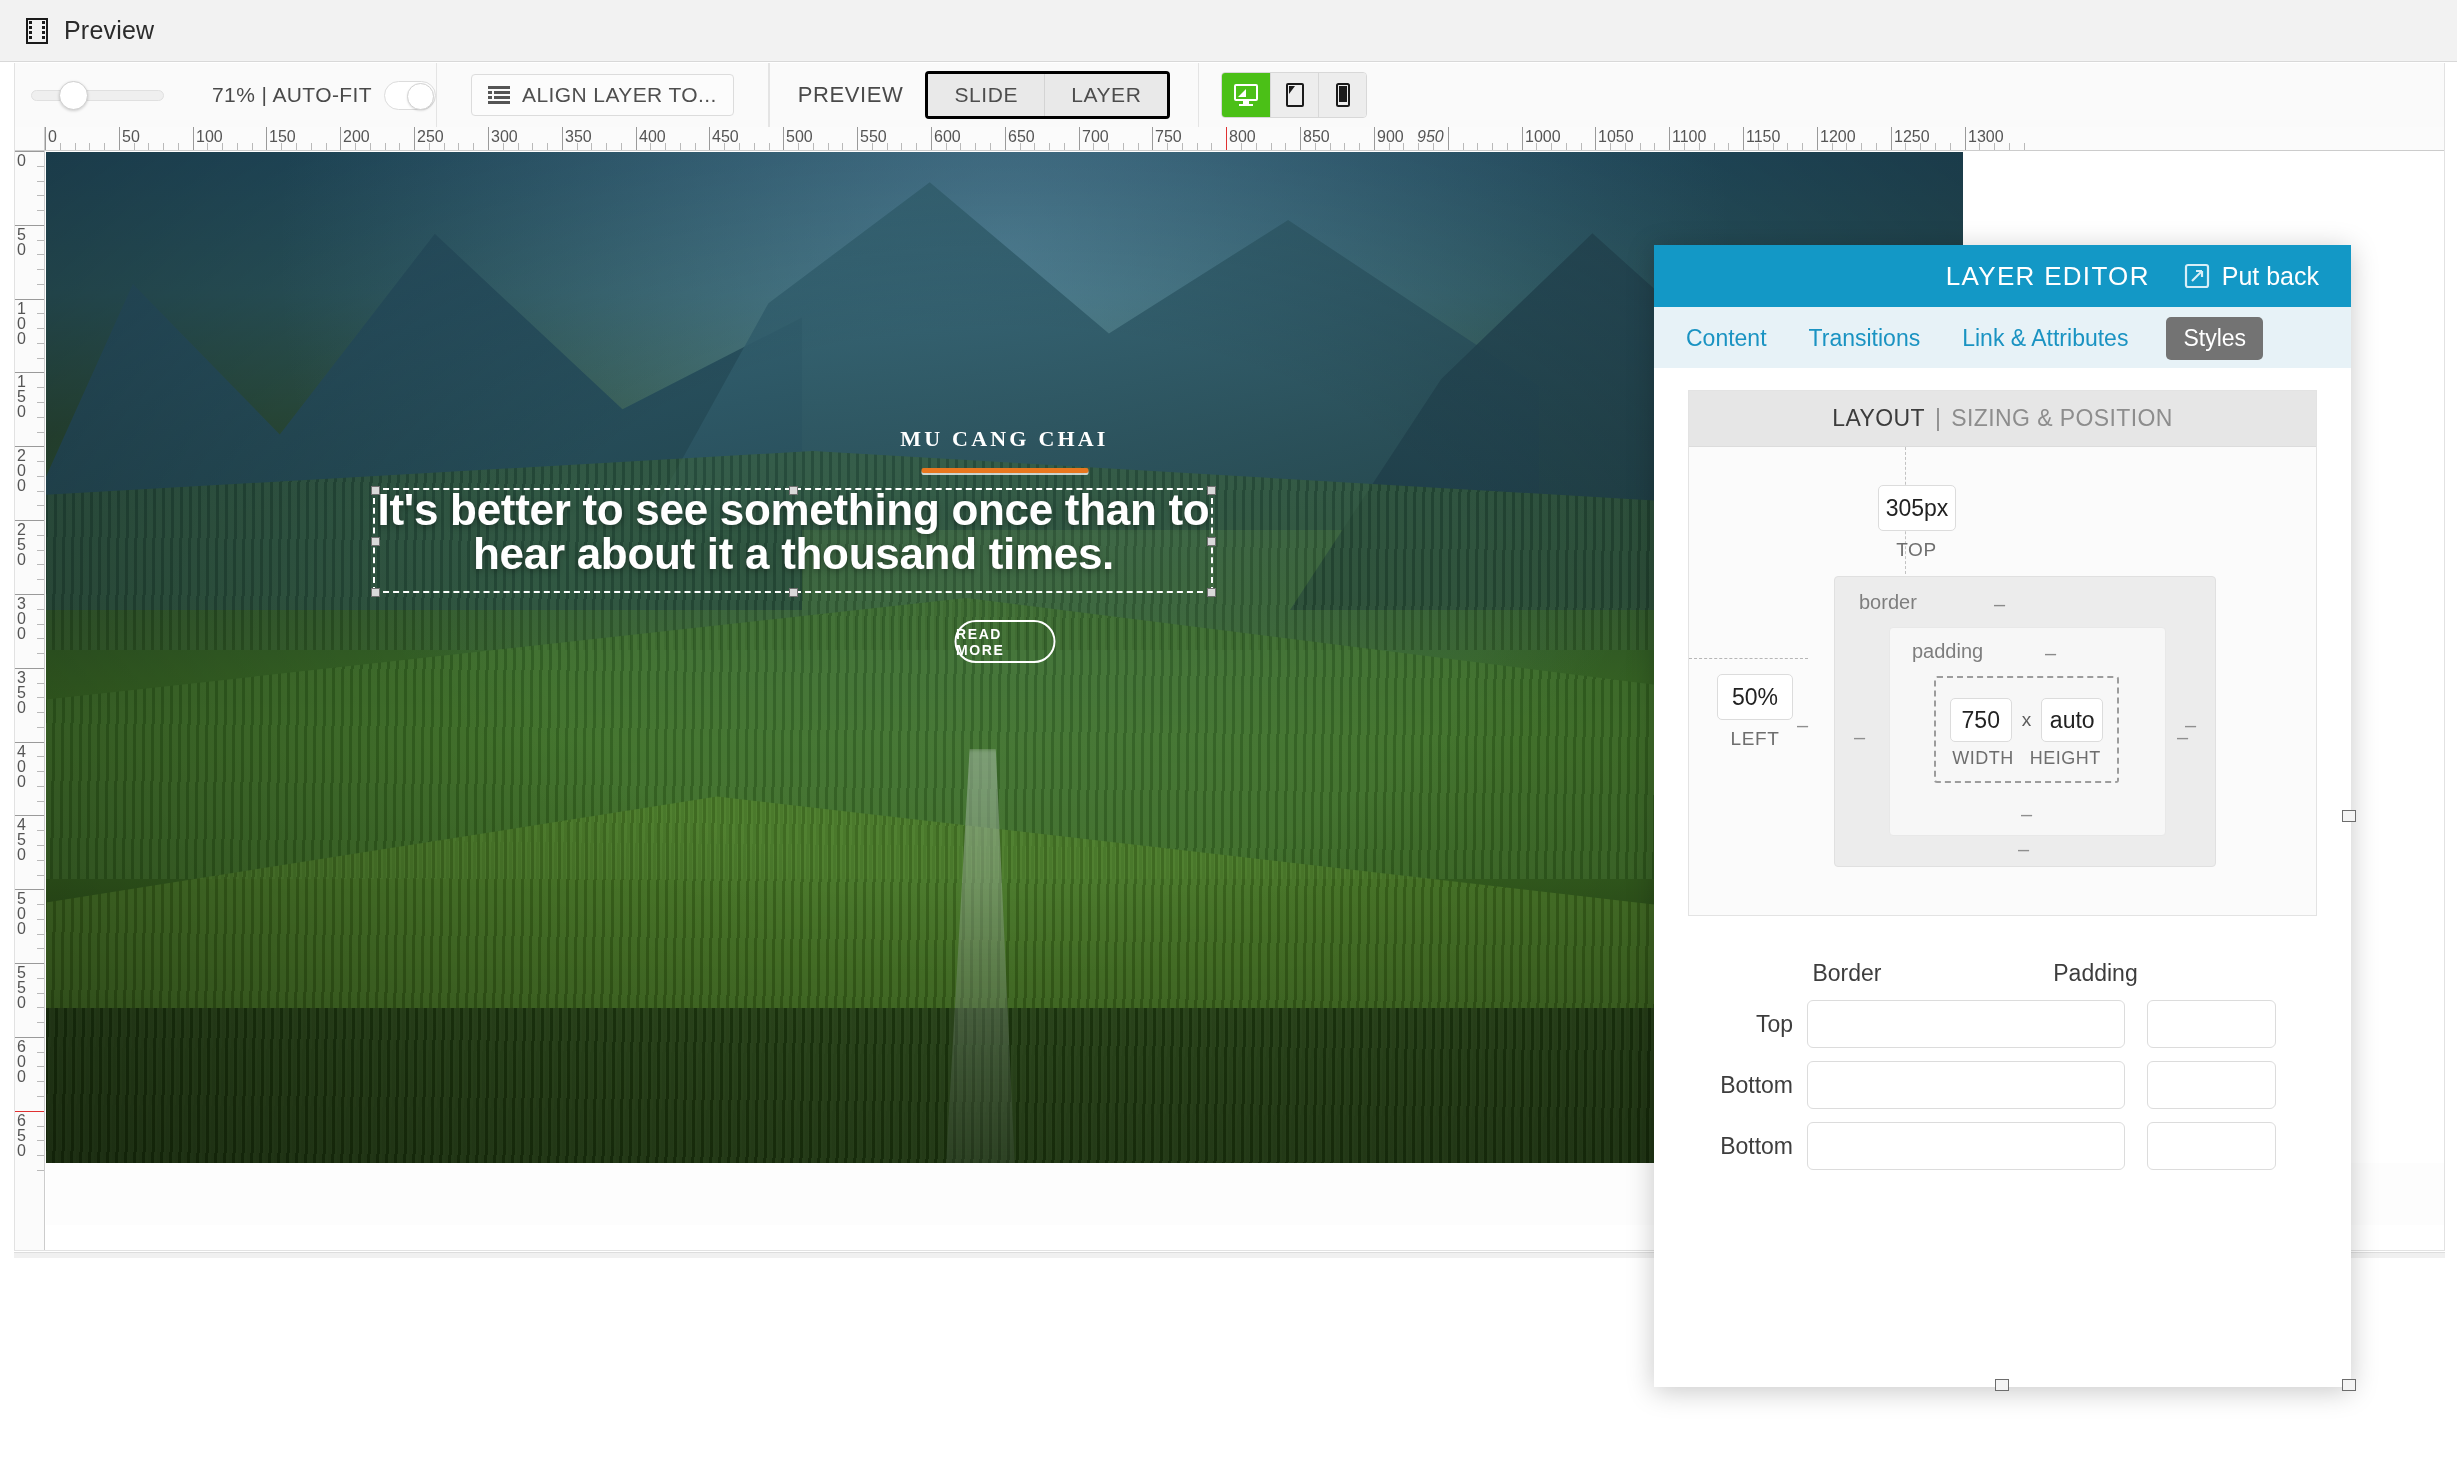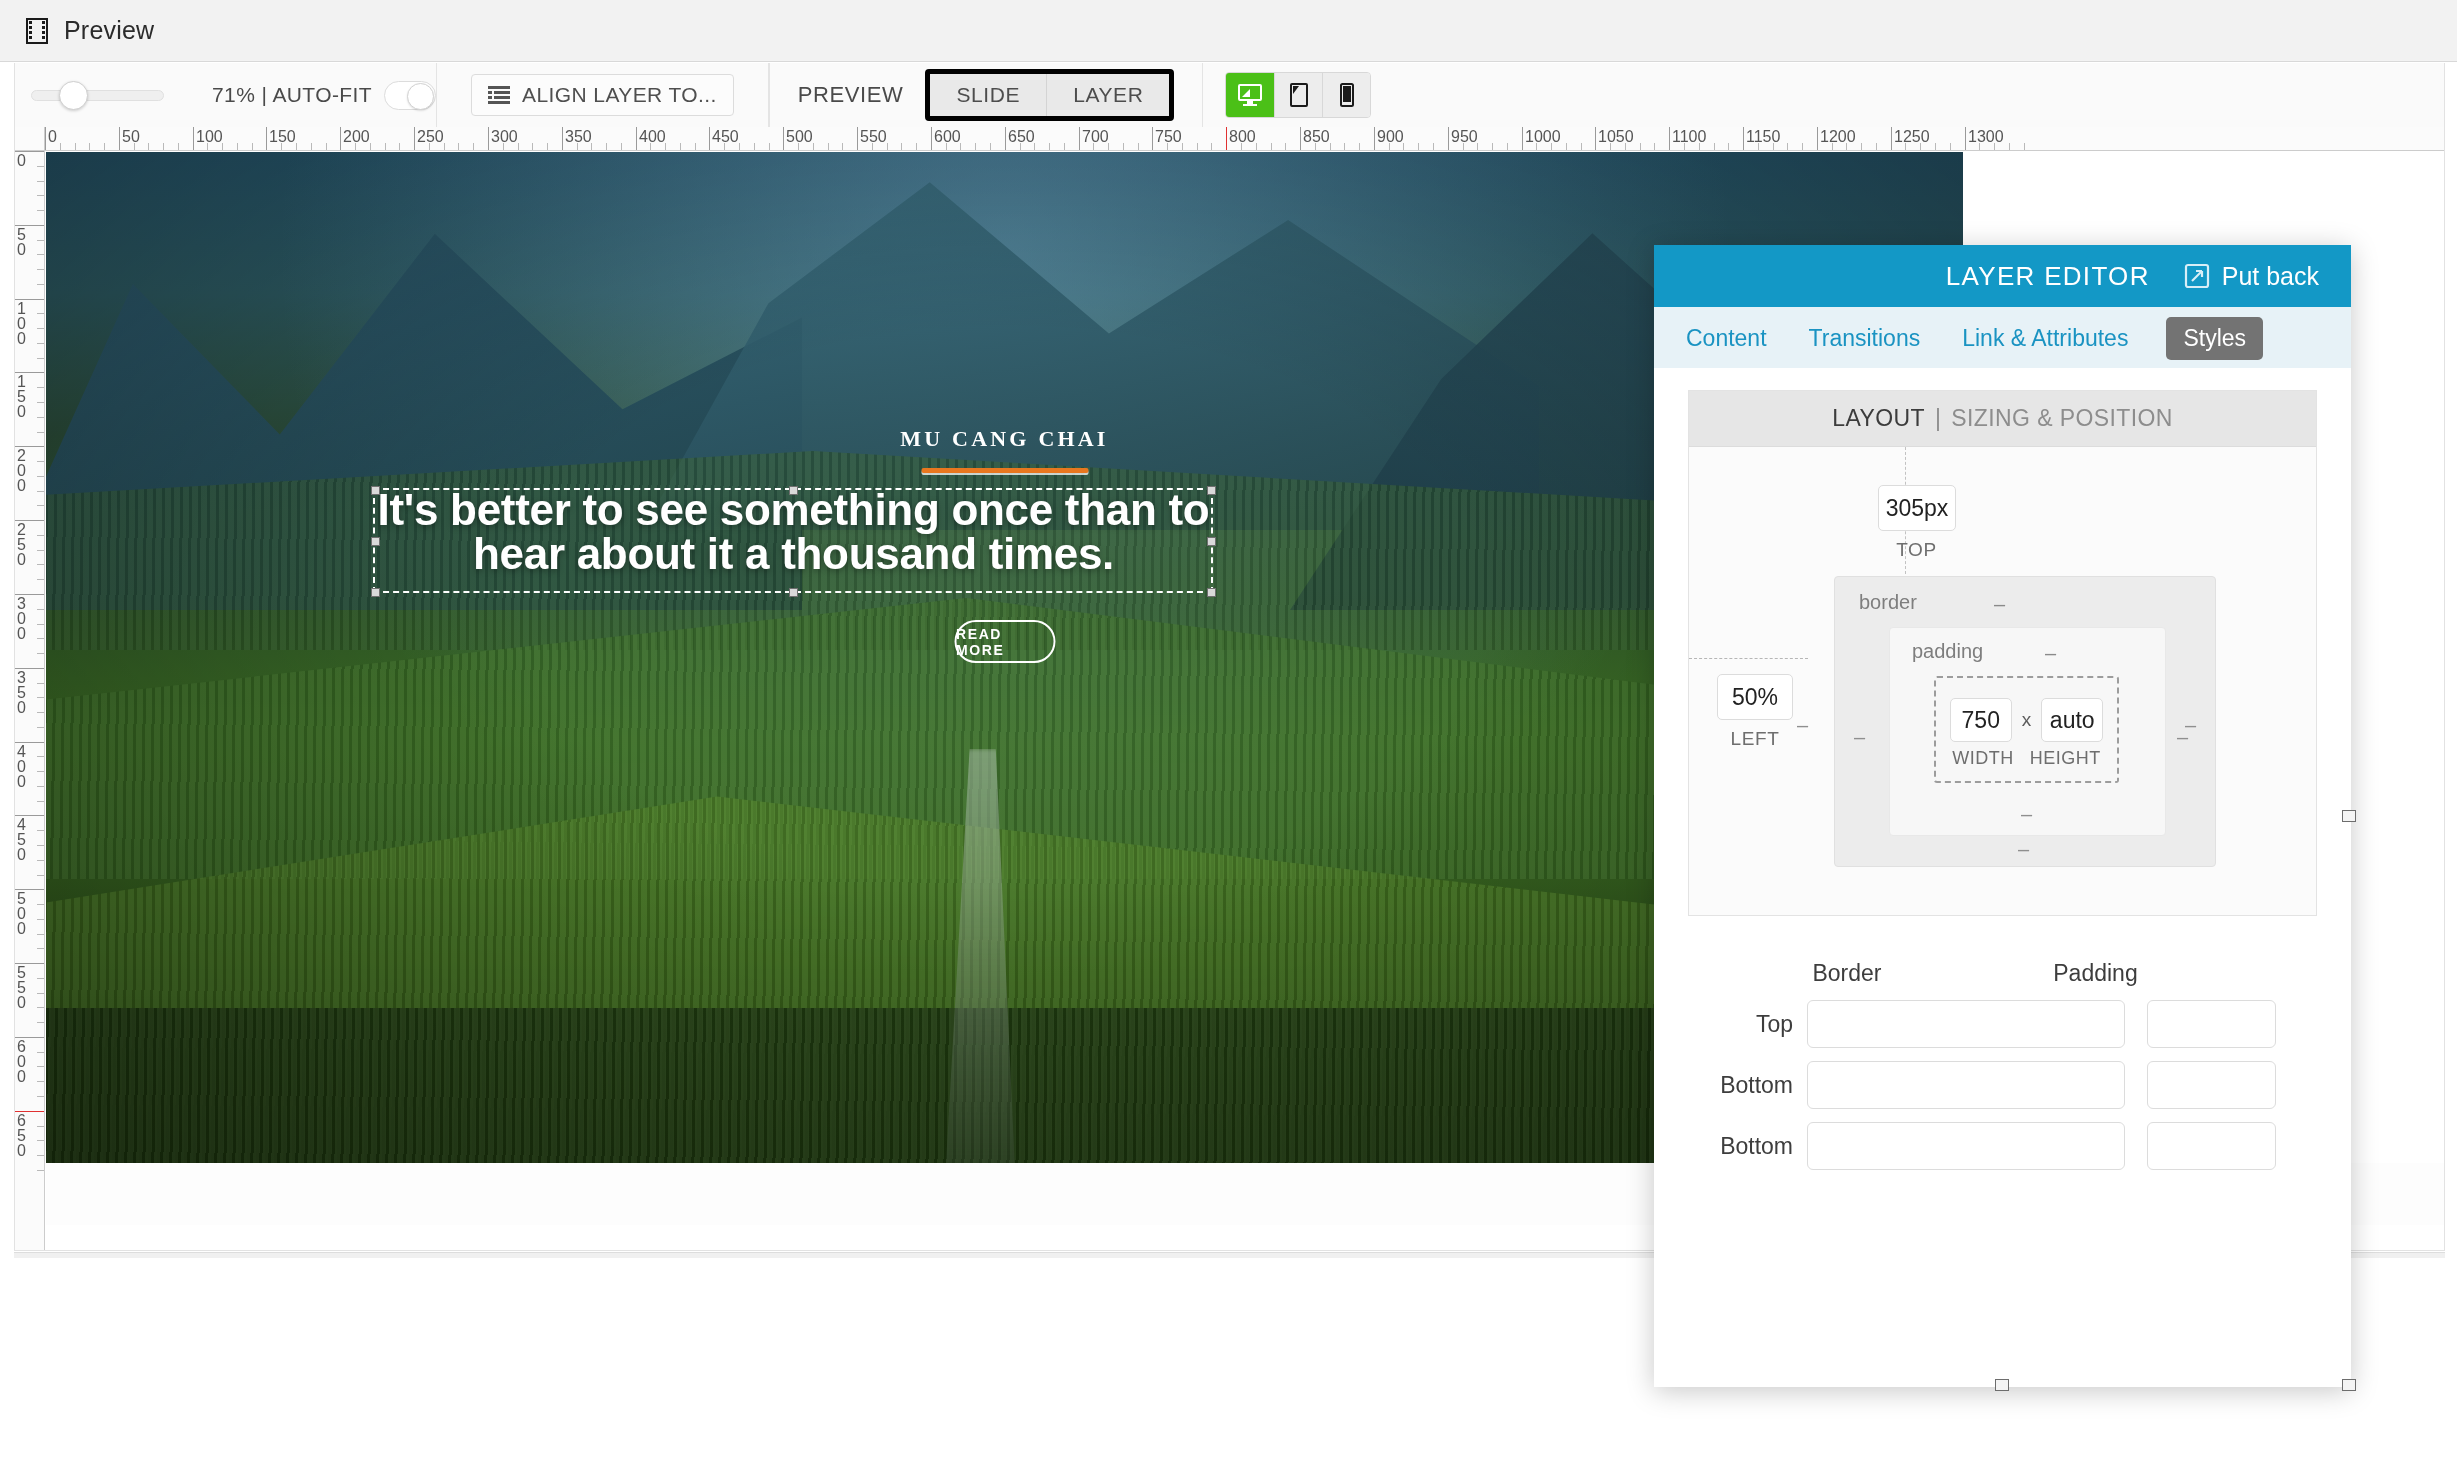--- a/index.html
+++ b/index.html
@@ -76,21 +76,21 @@
     border: 1px solid #dedede; background: #fcfcfc;
     display: flex; align-items: center; justify-content: center; cursor: pointer;
   }
   .undo-txt { font-size: 23px; color: #4a4a4a; letter-spacing: 0.5px; margin: 0 16px; }
   .undo-txt .dim { color: #b4b4b4; }
 
   
   #previewgroup { padding: 0 28px; }
   .pv-label { font-size: 22px; color: #4a4a4a; letter-spacing: 0.6px; margin-right: 22px; }
   .seg {
-    display: flex; border: 5px solid #000000; border-radius: 4px; overflow: hidden;
+    display: flex; border: 3px solid #000000; border-radius: 4px; overflow: hidden;
   }
   .seg > div {
     height: 42px; padding: 0 26px; background: #e9e9e9; color: #4d4d4d;
     font-size: 21px; letter-spacing: 0.6px;
     display: flex; align-items: center; justify-content: center; cursor: pointer;
   }
   .seg > div + div { border-left: 1px solid #d4d4d4; }
 
   
   #devgroup { padding: 0 22px; }
@@ -538,21 +538,21 @@
       <div class="rh-minor" style="left: 1285px;"></div>
       <div class="rh-minor" style="left: 1299px;"></div>
       <div class="rh-minor" style="left: 1314px;"></div>
       <div class="rh-major" style="left: 1329px;"></div>
       <div class="rh-lbl" style="left: 1329px;">900</div>
       <div class="rh-minor" style="left: 1344px;"></div>
       <div class="rh-minor" style="left: 1358px;"></div>
       <div class="rh-minor" style="left: 1373px;"></div>
       <div class="rh-minor" style="left: 1388px;"></div>
       <div class="rh-major" style="left: 1403px;"></div>
-      <div class="rh-lbl" style="left: 1403px;">950</div>
+      <div class="rh-lbl" style="left: 1369px; font-style: italic;">950</div>
       <div class="rh-minor" style="left: 1418px;"></div>
       <div class="rh-minor" style="left: 1432px;"></div>
       <div class="rh-minor" style="left: 1447px;"></div>
       <div class="rh-minor" style="left: 1462px;"></div>
       <div class="rh-major" style="left: 1477px;"></div>
       <div class="rh-lbl" style="left: 1477px;">1000</div>
       <div class="rh-minor" style="left: 1491px;"></div>
       <div class="rh-minor" style="left: 1506px;"></div>
       <div class="rh-minor" style="left: 1521px;"></div>
       <div class="rh-minor" style="left: 1536px;"></div>

